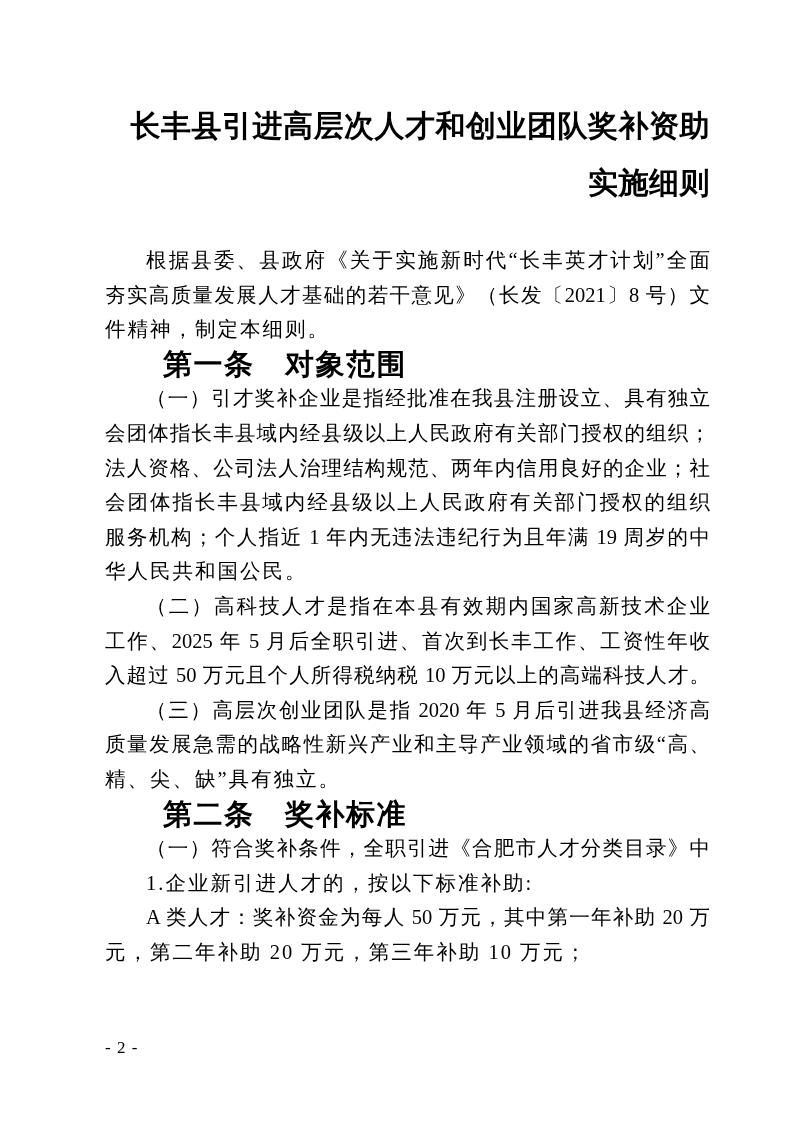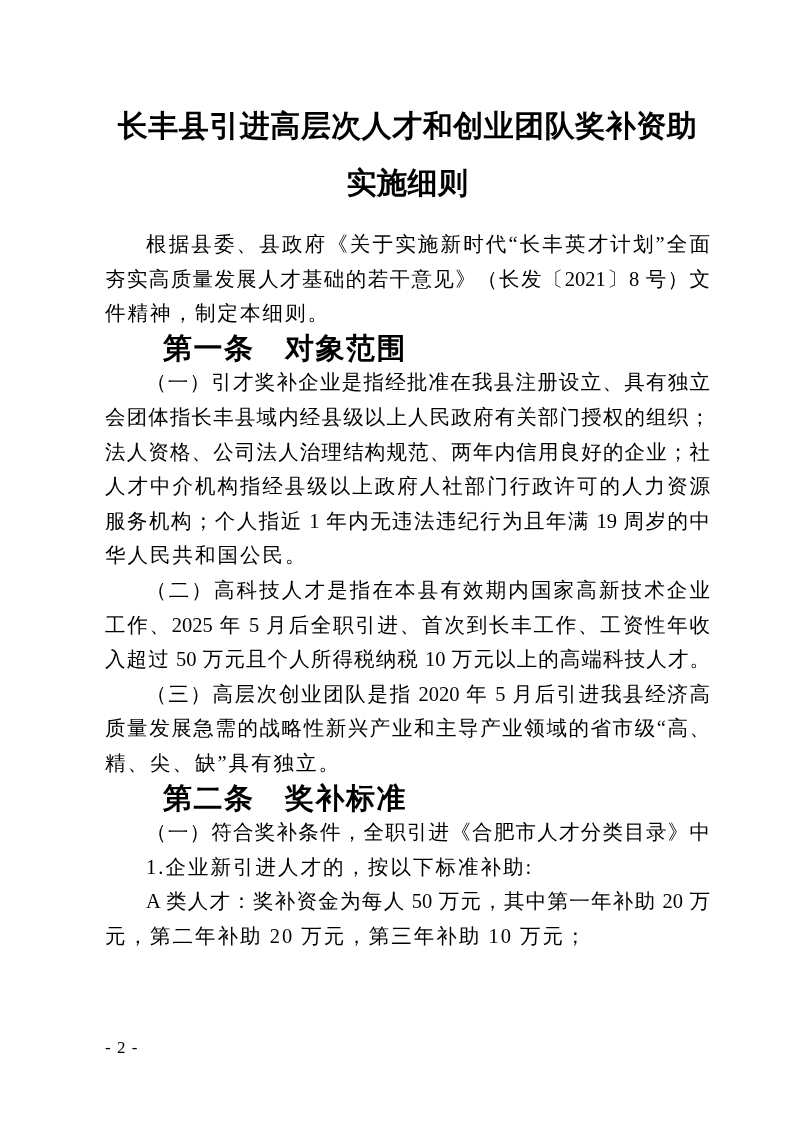--- a/index.html
+++ b/index.html
@@ -15,25 +15,25 @@
     color: #000000;
     box-sizing: border-box;
     padding: 97px 84px 0 105px;
     overflow: hidden;
     font-family: "Liberation Serif", "DejaVu Serif", serif;
   }
   .doc-title {
     font-size: 30px;
     font-weight: 700;
     line-height: 57px;
-    text-align: center;
+    text-align: right;
     letter-spacing: 0.5px;
   }
   .doc-body {
-    margin-top: 16px;
+    margin-top: 32px;
     font-size: 20.5px;
     line-height: 34.6px;
   }
   .line {
     height: 34.6px;
     overflow: hidden;
     text-align: justify;
     letter-spacing: 2px;
   }
   .line.fill {
@@ -72,21 +72,21 @@
         <div class="line fill">夯实高质量发展人才基础的若干意见》（长发〔2021〕8 号）文</div>
         <div class="line">件精神，制定本细则。</div>
       </div>
       <div class="block h">
         <div class="line indent">第一条　对象范围</div>
       </div>
       <div class="block p">
         <div class="line indent fill">（一）引才奖补企业是指经批准在我县注册设立、具有独立</div>
         <div class="line fill">会团体指长丰县域内经县级以上人民政府有关部门授权的组织；</div>
         <div class="line fill">法人资格、公司法人治理结构规范、两年内信用良好的企业；社</div>
-        <div class="line fill">人才中介机构指经县级以上政府人社部门行政许可的人力资源</div>
+        <div class="line fill">会团体指长丰县域内经县级以上人民政府有关部门授权的组织</div>
         <div class="line fill">服务机构；个人指近 1 年内无违法违纪行为且年满 19 周岁的中</div>
         <div class="line">华人民共和国公民。</div>
       </div>
       <div class="block p">
         <div class="line indent fill">（二）高科技人才是指在本县有效期内国家高新技术企业</div>
         <div class="line fill">工作、2025 年 5 月后全职引进、首次到长丰工作、工资性年收</div>
         <div class="line fill">入超过 50 万元且个人所得税纳税 10 万元以上的高端科技人才。</div>
       </div>
       <div class="block p">
         <div class="line indent fill">（三）高层次创业团队是指 2020 年 5 月后引进我县经济高</div>

